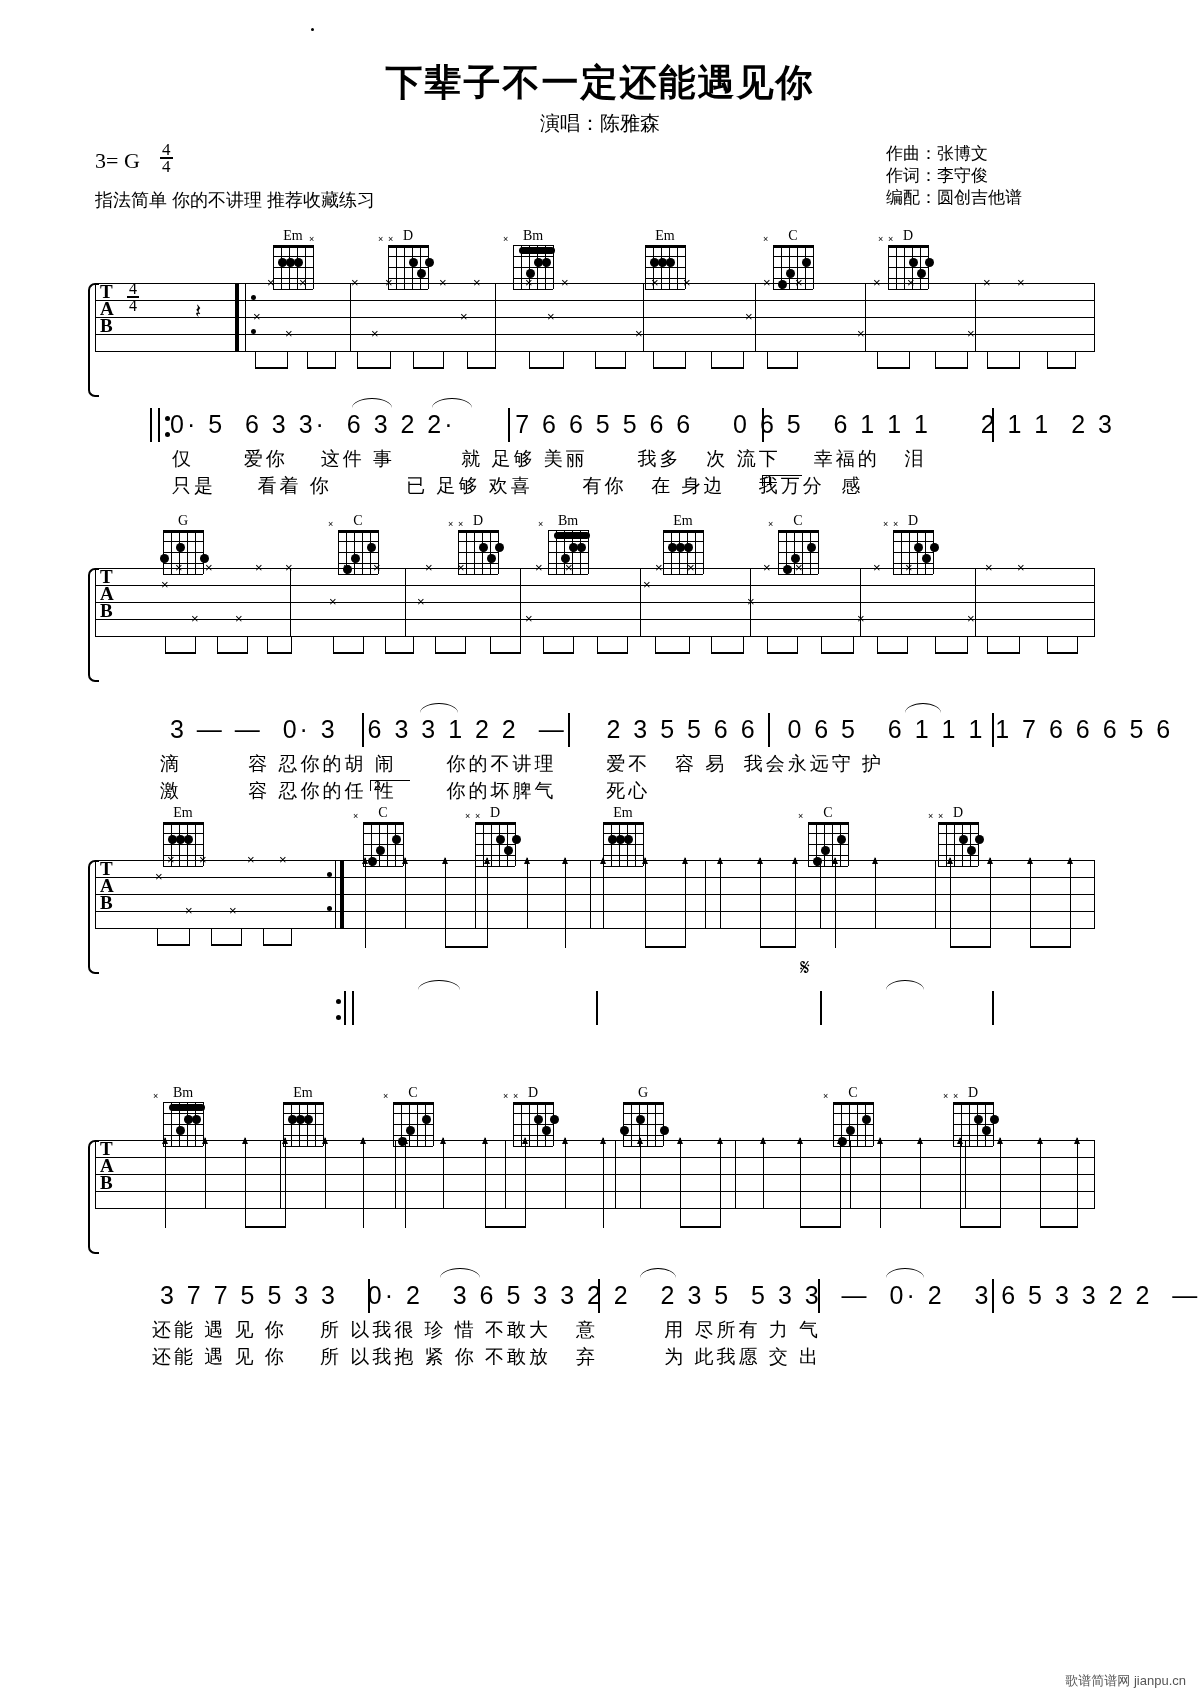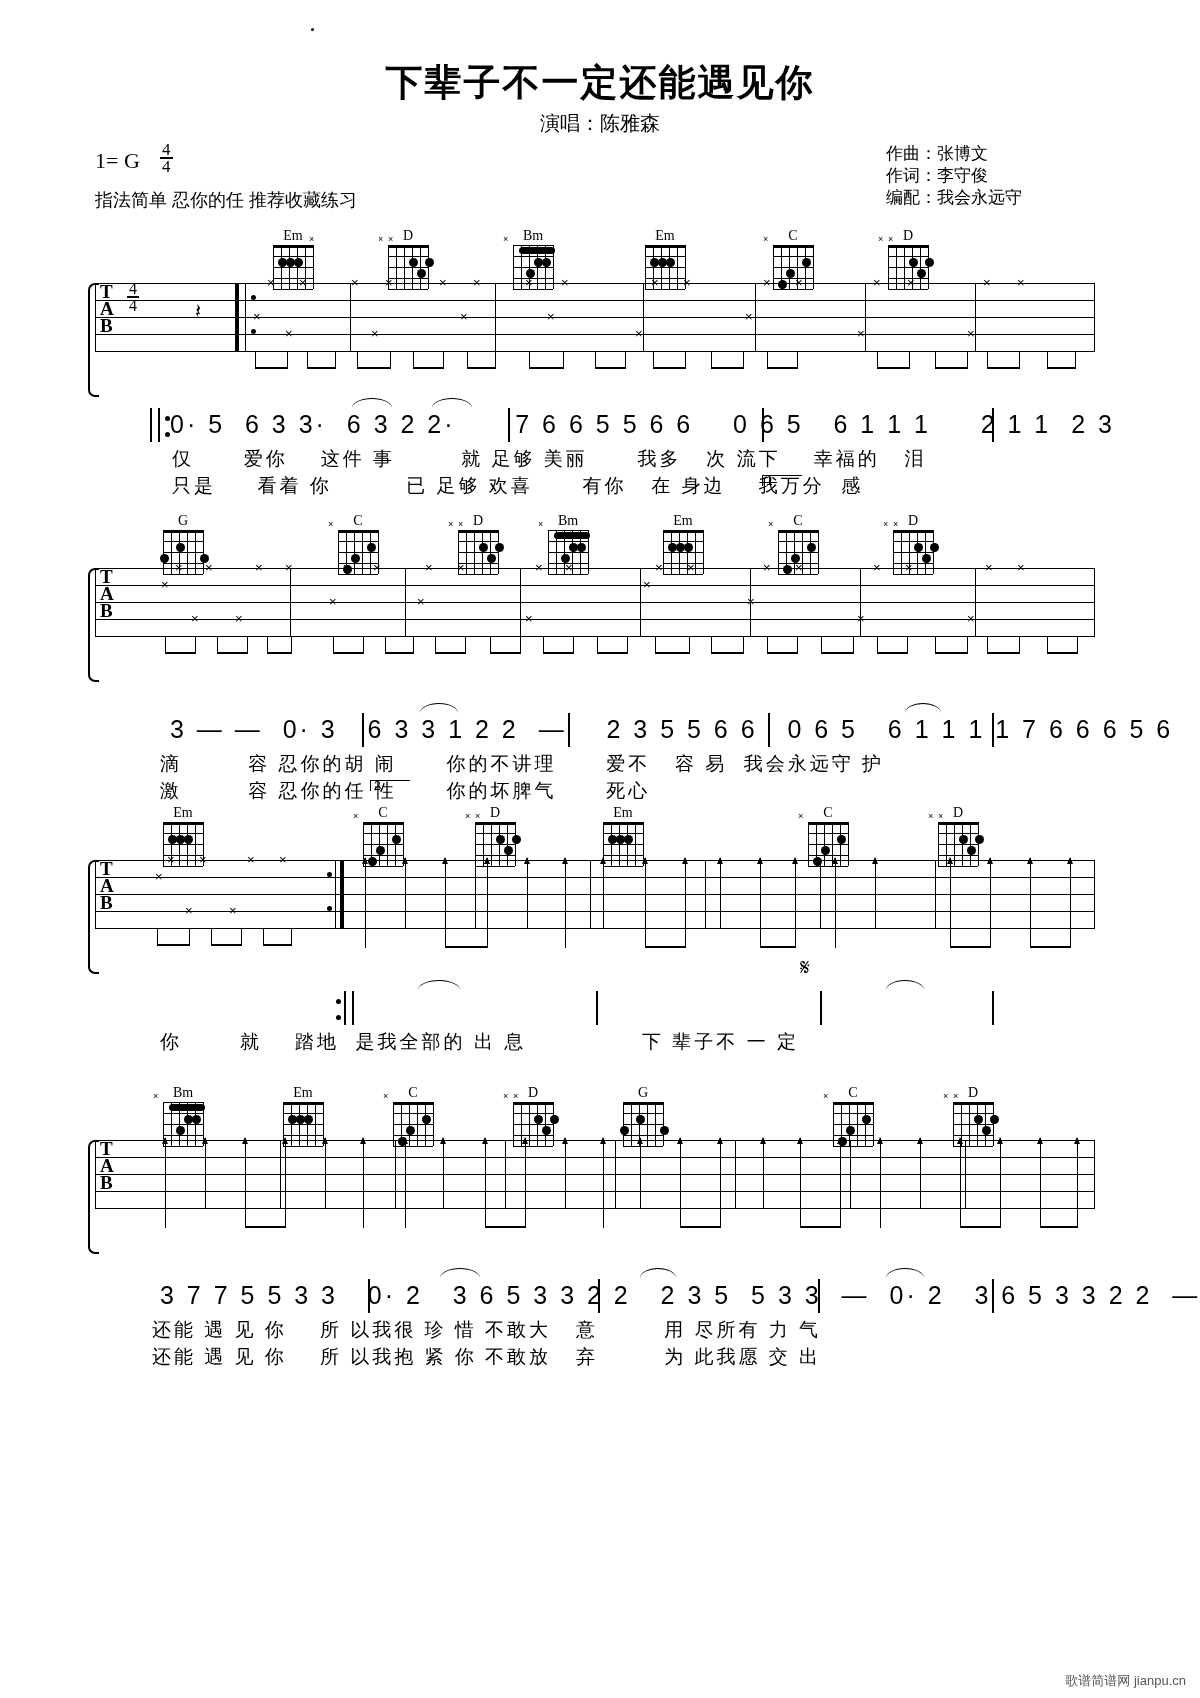--- a/index.html
+++ b/index.html
@@ -60,30 +60,30 @@
 </head>
 <body>
 
 <div class="sheet">
 
   <div class="topdot"></div>
 
   <div class="title">下辈子不一定还能遇见你</div>
   <div class="singer">演唱：陈雅森</div>
 
-  <div class="keysig">1= G</div>
+  <div class="keysig">3= G</div>
   <div class="meter">
     <div class="num">4</div>
     <div>4</div>
   </div>
-  <div class="subnote">指法简单  忍你的任  推荐收藏练习</div>
+  <div class="subnote">指法简单  你的不讲理  推荐收藏练习</div>
   <div class="credits">
     <div>作曲：张博文</div>
     <div>作词：李守俊</div>
-    <div>编配：我会永远守</div>
+    <div>编配：圆创吉他谱</div>
   </div>
 
   <div class="system" style="top:228px;height:260px;">
 
     <div class="chord" style="left:265px;top:17px;">
       <div class="nm">Em</div>
       <div class="grid">
         <div class="nut"></div>
         <div class="h" style="top:11px;"></div>
           <div class="h" style="top:22px;"></div>
@@ -798,21 +798,20 @@
     <div class="segno" style="left:800px;top:150px;">𝄋</div>
     <div class="slur" style="left:418px;top:175px;width:42px;"></div>
     <div class="slur" style="left:886px;top:175px;width:38px;"></div>
     <div class="vline" style="left:344px;top:186px;height:34px;"></div>
     <div class="vline" style="left:352px;top:186px;height:34px;"></div>
     <div class="repeat-dot" style="left:336px;top:194px;"></div>
     <div class="repeat-dot" style="left:336px;top:210px;"></div>
     <div class="vline" style="left:596px;top:186px;height:34px;"></div>
     <div class="vline" style="left:820px;top:186px;height:34px;"></div>
     <div class="vline" style="left:992px;top:186px;height:34px;"></div>
-    <div class="lyric" style="left:160px;top:224px;letter-spacing:3px;">你       就    踏地  是我全部的 出 息              下 辈子不 一 定</div>
   </div>
 
   <div class="system" style="top:1085px;height:290px;">
     <div class="chord" style="left:155px;top:17px;">
       <div class="nm">Bm</div>
       <div class="grid">
         <div class="h" style="top:0;"></div>
           <div class="h" style="top:11px;"></div>
           <div class="h" style="top:22px;"></div>
           <div class="h" style="top:33px;"></div>

